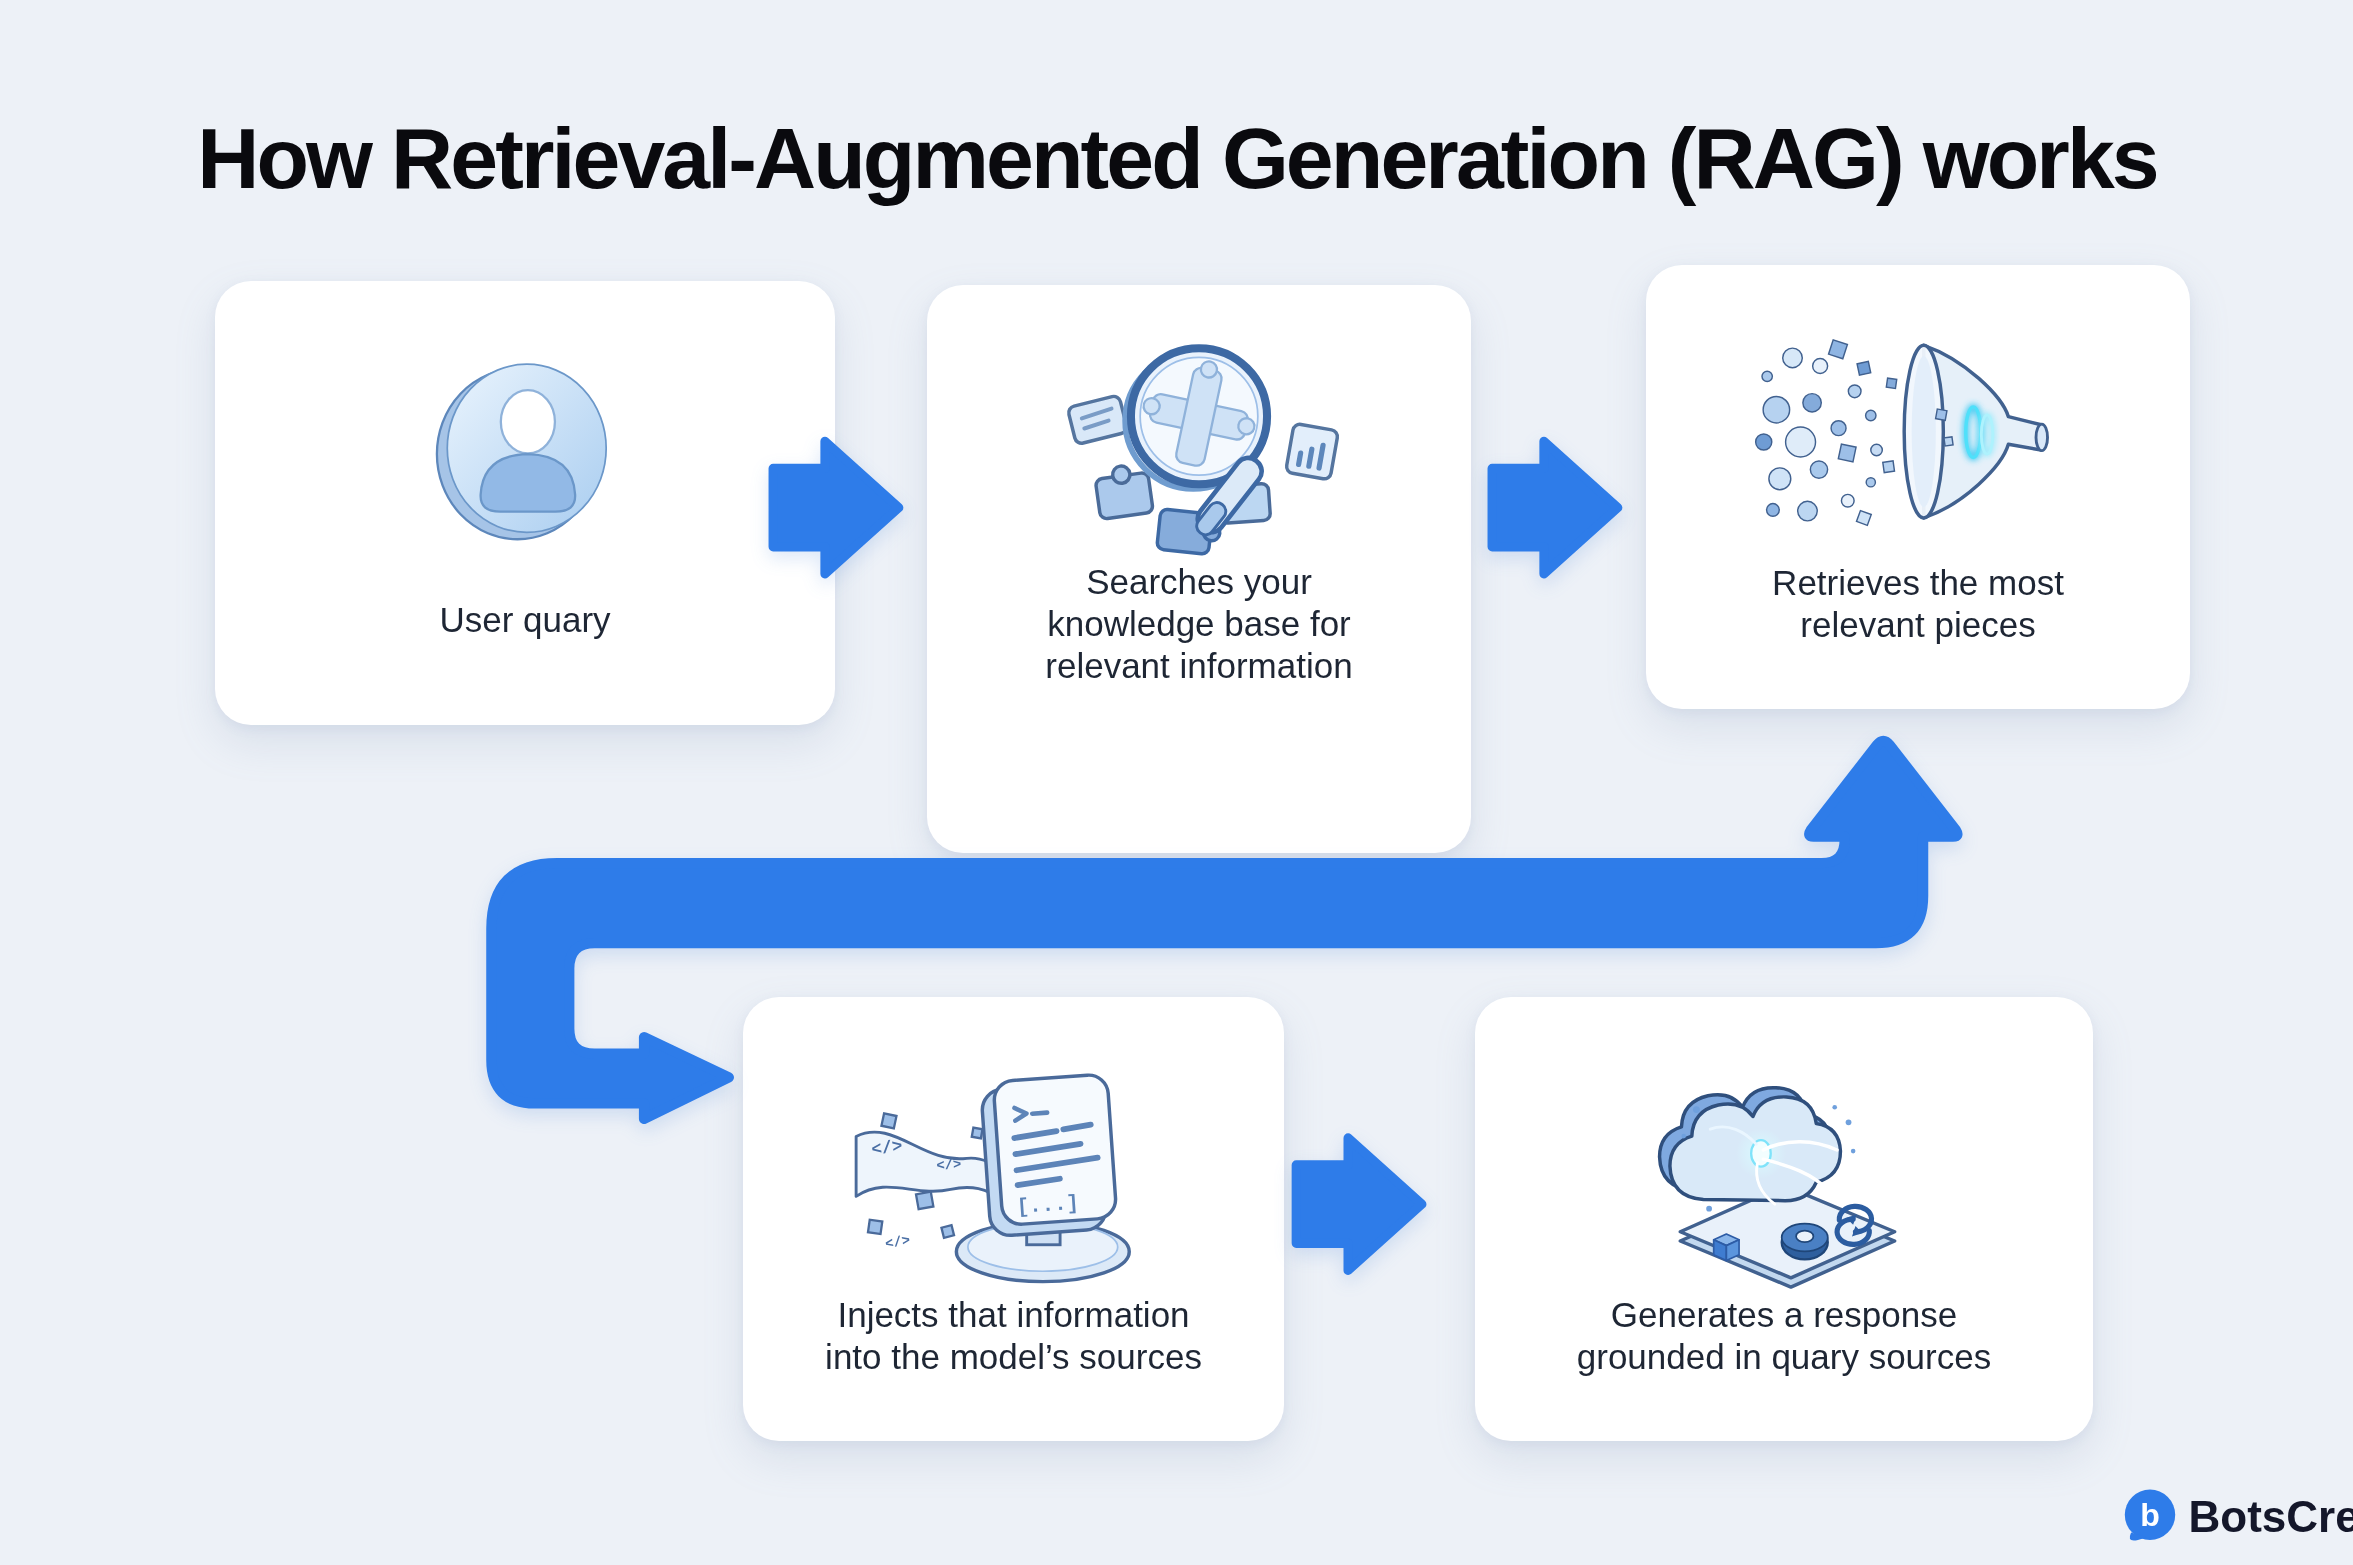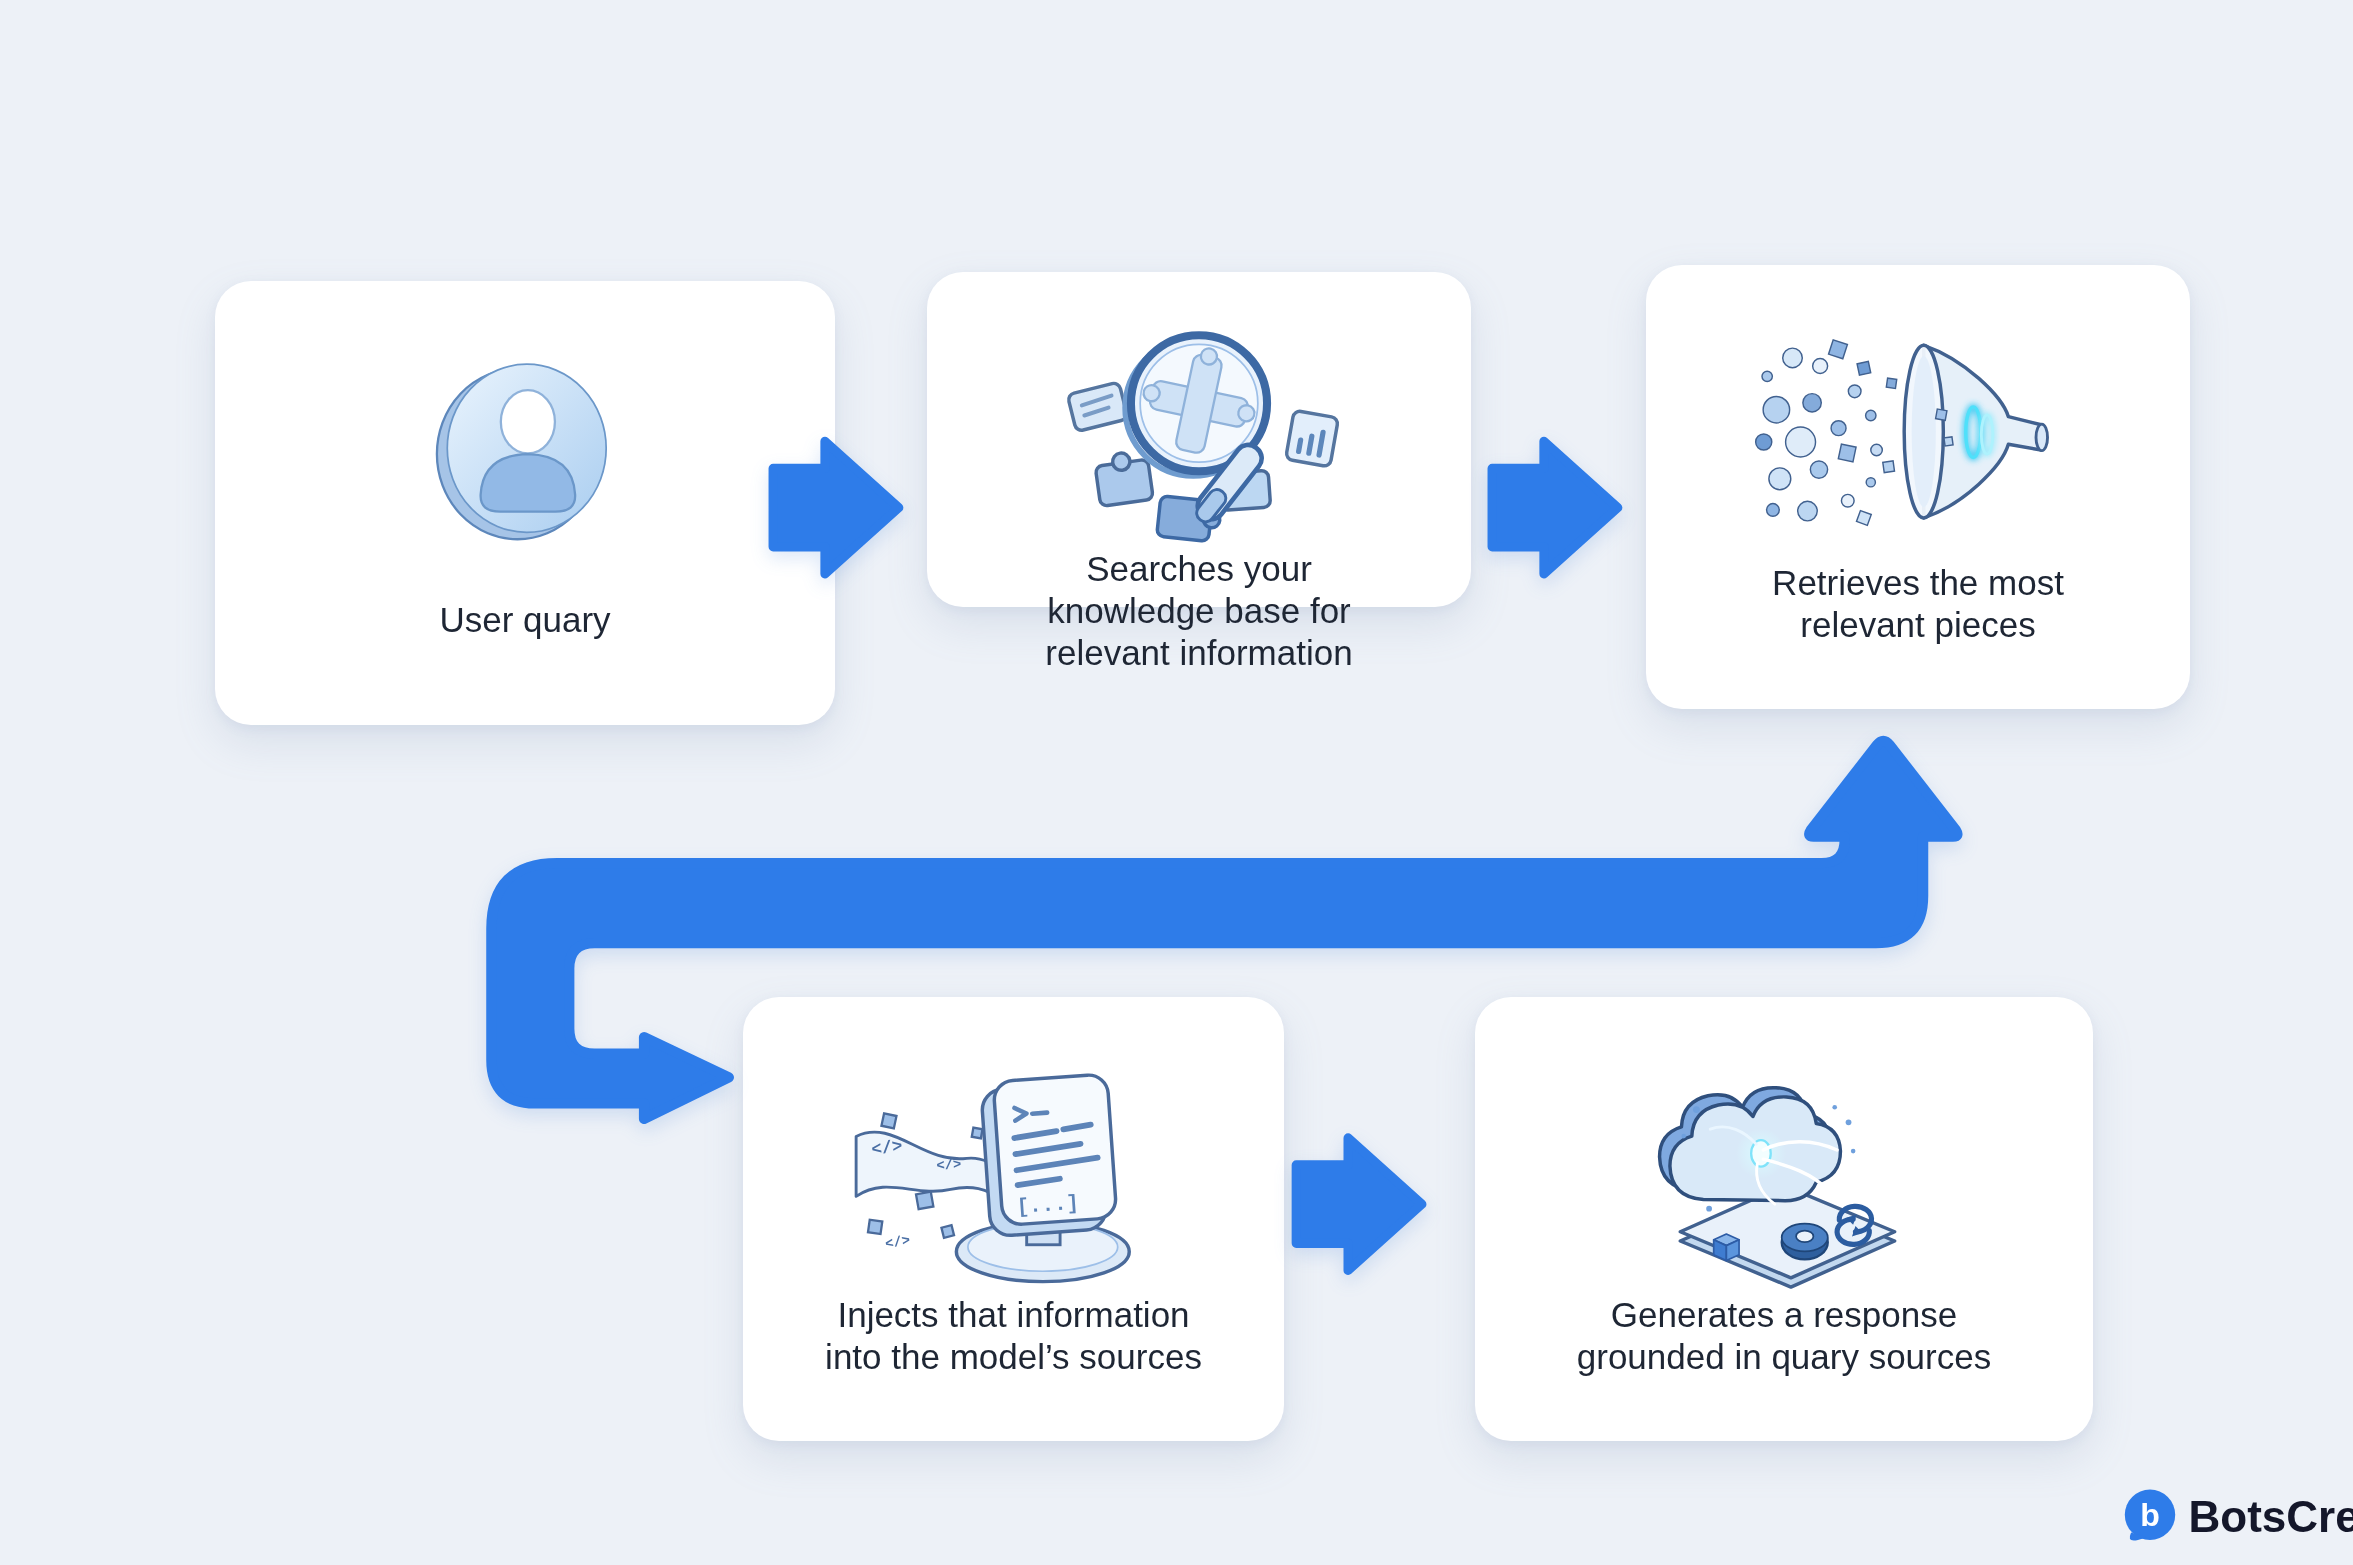--- a/index.html
+++ b/index.html
@@ -26,21 +26,21 @@
     color:var(--title-color);
     line-height:1.05;
   }
   .card{
     position:absolute;
     background:var(--card-bg);
     border-radius:36px;
     box-shadow:0 17.3px 40px rgba(125,150,185,.18),0 3.5px 10.4px rgba(125,150,185,.10);
   }
   .card-1{left:215px;top:281px;width:620px;height:444px}
-  .card-2{left:927px;top:272px;width:544px;height:335px}
+  .card-2{left:927px;top:285px;width:544px;height:568px}
   .card-3{left:1646px;top:265px;width:544px;height:444px}
   .card-4{left:743px;top:997px;width:541px;height:444px}
   .card-5{left:1475px;top:997px;width:618px;height:444px}
   .icon{position:absolute;left:50%;transform:translateX(-50%)}
   .icon-user{top:74px}
   .icon-search{top:36px}
   .icon-funnel{top:63px}
   .icon-inject{top:53px}
   .icon-cloud{top:55px}
   .label{
@@ -59,20 +59,21 @@
   }
   .logo-text{
     font-size:44px;font-weight:700;color:var(--logo-text-color);letter-spacing:0;
   }
 </style>
 </head>
 <body>
 
 <div class="canvas">
 
+  <h1 class="title">How Retrieval-Augmented Generation (RAG) works</h1>
 
   <section class="card card-1">
     <svg class="icon icon-user" width="190" height="190" viewBox="0 0 330 330">
       <ellipse cx="152" cy="172" rx="140" ry="148" fill="#a6c4e7" stroke="#5d87bb" stroke-width="4"></ellipse>
       <defs>
         <linearGradient id="gUser" x1="0" y1="0" x2="1" y2="1">
           <stop offset="0" stop-color="#eaf4fd"></stop>
             <stop offset="1" stop-color="#a9cdf0"></stop>
         </linearGradient>
       </defs>

